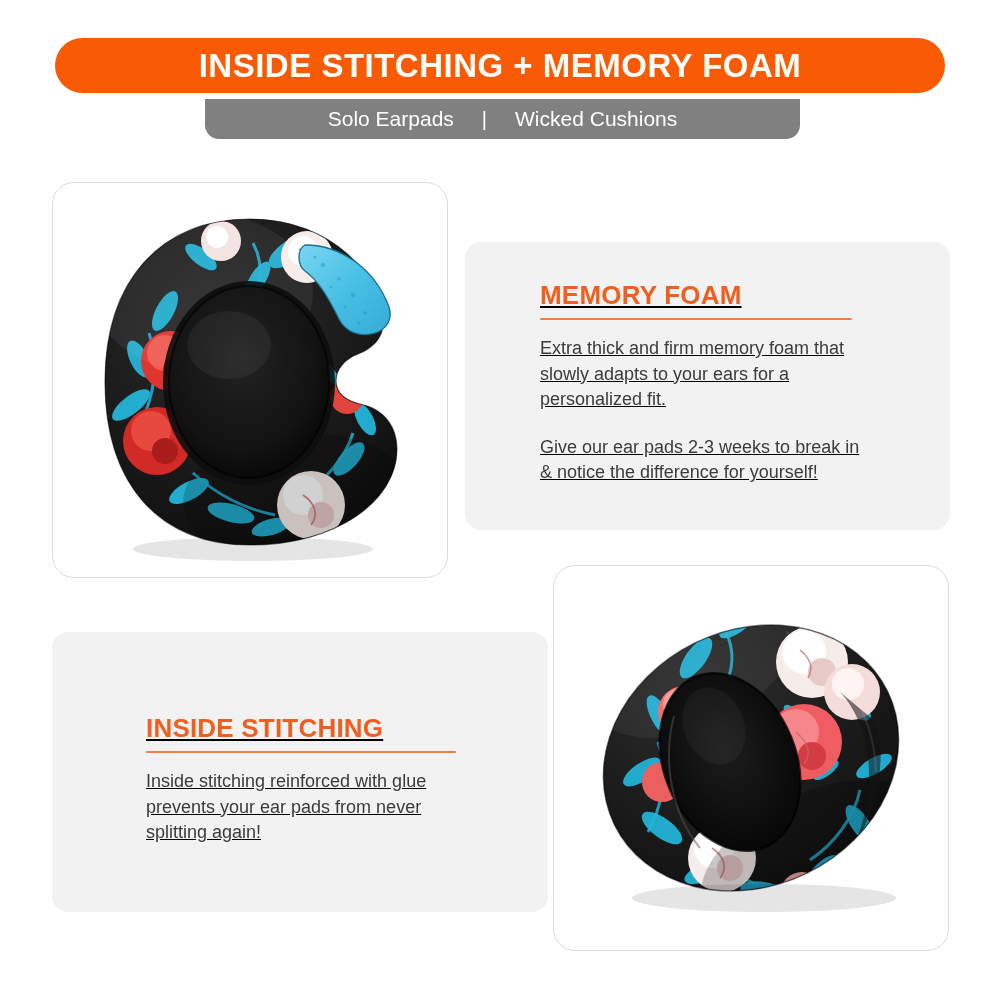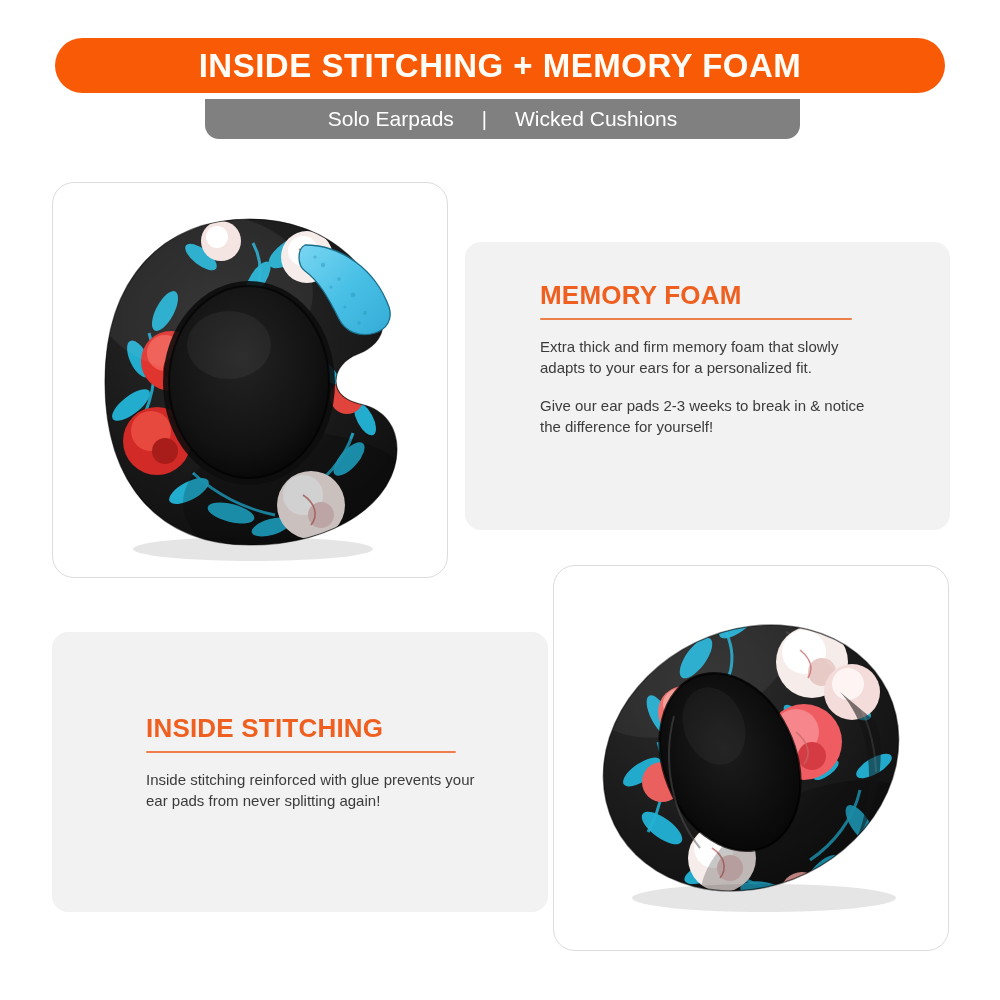--- a/index.html
+++ b/index.html
@@ -53,21 +53,21 @@
     position: absolute;
     background: #ffffff;
     border: 1px solid #dcdcdc;
     border-radius: 22px;
     overflow: hidden;
   }
   #card-top { left: 52px; top: 182px; width: 396px; height: 396px; }
   #card-bottom { left: 553px; top: 565px; width: 396px; height: 386px; }
 
   
-  .txt-block { position: absolute; }
+  .txt-block { position: absolute; text-decoration: underline; }
   #txt-foam { left: 540px; top: 280px; width: 330px; }
   #txt-stitch { left: 146px; top: 697px; width: 330px; }
 
   .feat-head {
     color: #ef5f20;
     font-size: 26px;
     font-weight: bold;
     letter-spacing: 0.2px;
     white-space: nowrap;
   }
@@ -75,25 +75,25 @@
     margin-top: 7px;
     height: 2px;
     background: #ee7f49;
     border-radius: 1px;
   }
   #txt-foam .rule { width: 312px; }
   #txt-stitch .rule { width: 310px; }
 
   .feat-body {
     color: #3b3b3b;
-    font-size: 15px;
+    font-size: 18px;
     line-height: 1.42;
     margin-top: 16px;
   }
-  .feat-body.second { margin-top: 16px; }
+  .feat-body.second { margin-top: 22px; }
 
   
   svg { display: block; }
 </style>
 </head>
 <body>
 
 <div class="page">
 
   <div class="title-banner" style="background: rgb(249, 90, 6);">

